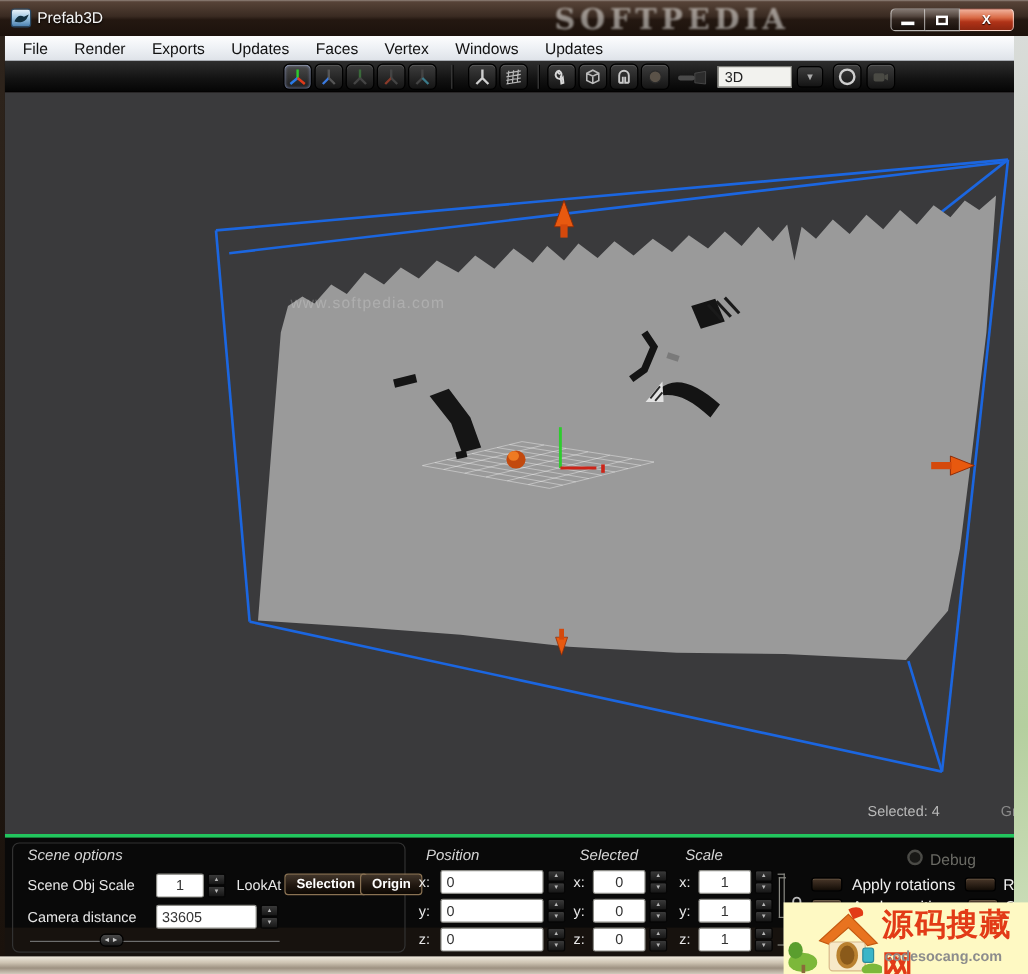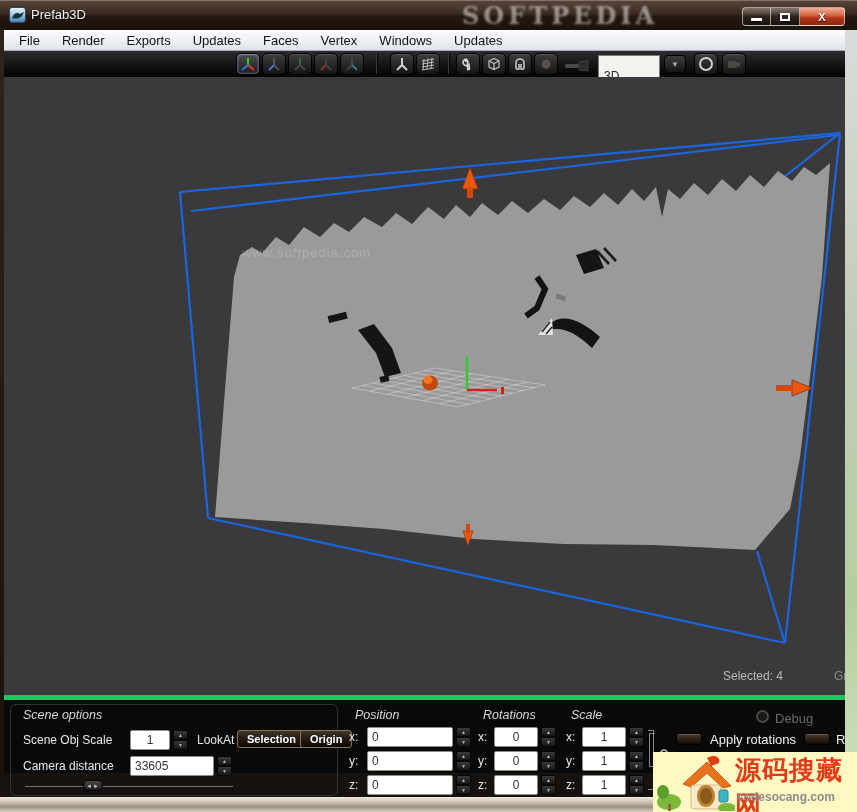--- a/index.html
+++ b/index.html
@@ -44,36 +44,36 @@
     position:absolute; left:4px; top:51px; width:841px; height:26px;
     background:linear-gradient(180deg,#2d2d2d 0%,#121212 60%,#050505 100%);
     border-bottom:1px solid #000;
   }
   .tbtn { position:absolute; top:2px; width:24px; height:22px; border-radius:5px;
     background:linear-gradient(180deg,#3d3d3d,#141414); border:1px solid #000;
     box-shadow:inset 0 1px 0 #555; display:flex; align-items:center; justify-content:center; }
   .tbtn.active { background:linear-gradient(180deg,#4c4c4c,#1c1c1c); box-shadow:inset 0 0 3px #9ad,inset 0 1px 0 #777; }
   .tsep { position:absolute; top:3px; width:1px; height:20px; background:#3c3c3c; box-shadow:1px 0 0 #000; }
   .mode-box { position:absolute; left:594px; top:4px; width:62px; height:18px; background:#f2f2ee;
-    border:1px solid #7d7d78; font-size:12px; color:#222; padding:13px 5px; }
+    border:1px solid #7d7d78; font-size:12px; color:#222; padding:1px 5px; }
   .mode-drop { position:absolute; left:660px; top:4px; width:22px; height:18px; border-radius:4px;
     background:linear-gradient(180deg,#3d3d3d,#141414); border:1px solid #000; color:#aaa;
     font-size:8px; text-align:center; line-height:17px; }
   
   .viewport { position:absolute; left:4px; top:77px; width:841px; height:618px;
     background:#3a3a3c; overflow:hidden; }
   .vp-status { position:absolute; top:592px; font-size:12px; color:#b9b9b9; }
   .vp-wm-title { position:absolute; left:218px; top:124px; font-family:"DejaVu Serif", serif;
     font-weight:bold; font-size:37px; letter-spacing:5px; color:rgba(255,255,255,.38); }
   .vp-wm-title sup { font-size:12px; letter-spacing:0; }
   .vp-wm-url { position:absolute; left:238px; top:168px; font-size:13px; letter-spacing:1px;
     color:rgba(255,255,255,.20); }
   
   .panel { position:absolute; left:4px; top:695px; width:841px; height:78px;
-    background:#090909; border-top:5px solid #22c55e; color:#e6e6e6; font-size:12px; }
+    background:#090909; border-top:3px solid #22c55e; color:#e6e6e6; font-size:12px; }
   .grp-header { position:absolute; font-style:italic; color:#d6d6d6; font-size:12.5px; }
   .scene-grp { position:absolute; left:6px; top:4px; width:328px; height:92px;
     border:1px solid #323232; border-radius:6px; }
   .lbl { position:absolute; color:#e8e8e8; }
   .field { position:absolute; height:20px; background:linear-gradient(180deg,#ececе8,#d6d6d0);
     background:linear-gradient(180deg,#ececе8,#d6d6d0); border:1px solid #8d8d88; border-radius:2px;
     color:#333; font-size:12px; font-family:"Liberation Sans", sans-serif; padding:0 4px; }
   .field.center { text-align:center; }
   .spin { position:absolute; width:15px; height:20px; display:flex; flex-direction:column; }
   .spin span { flex:1; background:linear-gradient(180deg,#3a3a3a,#161616); border:1px solid #060606;
@@ -356,21 +356,21 @@
       </div>
     <div class="lbl" style="left:345px; top:78px;">z:</div>
     <input class="field" style="left: 363px; top: 75px; width: 86px;" value="0">
     <div class="spin" style="left:452px; top:75px;">
         <span>▲</span>
         <span>▼</span>
       </div>
   </div>
 
   <div>
-    <div class="grp-header" style="left:479px; top:8px;">Rotations</div>
+    <div class="grp-header" style="left:479px; top:8px;">Selected</div>
     <div class="lbl" style="left:474px; top:30px;">x:</div>
     <input class="field center" style="left: 490px; top: 27px; width: 44px;" value="0">
     <div class="spin" style="left:537px; top:27px;">
         <span>▲</span>
         <span>▼</span>
       </div>
     <div class="lbl" style="left:474px; top:54px;">y:</div>
     <input class="field center" style="left: 490px; top: 51px; width: 44px;" value="0">
     <div class="spin" style="left:537px; top:51px;">
         <span>▲</span>

